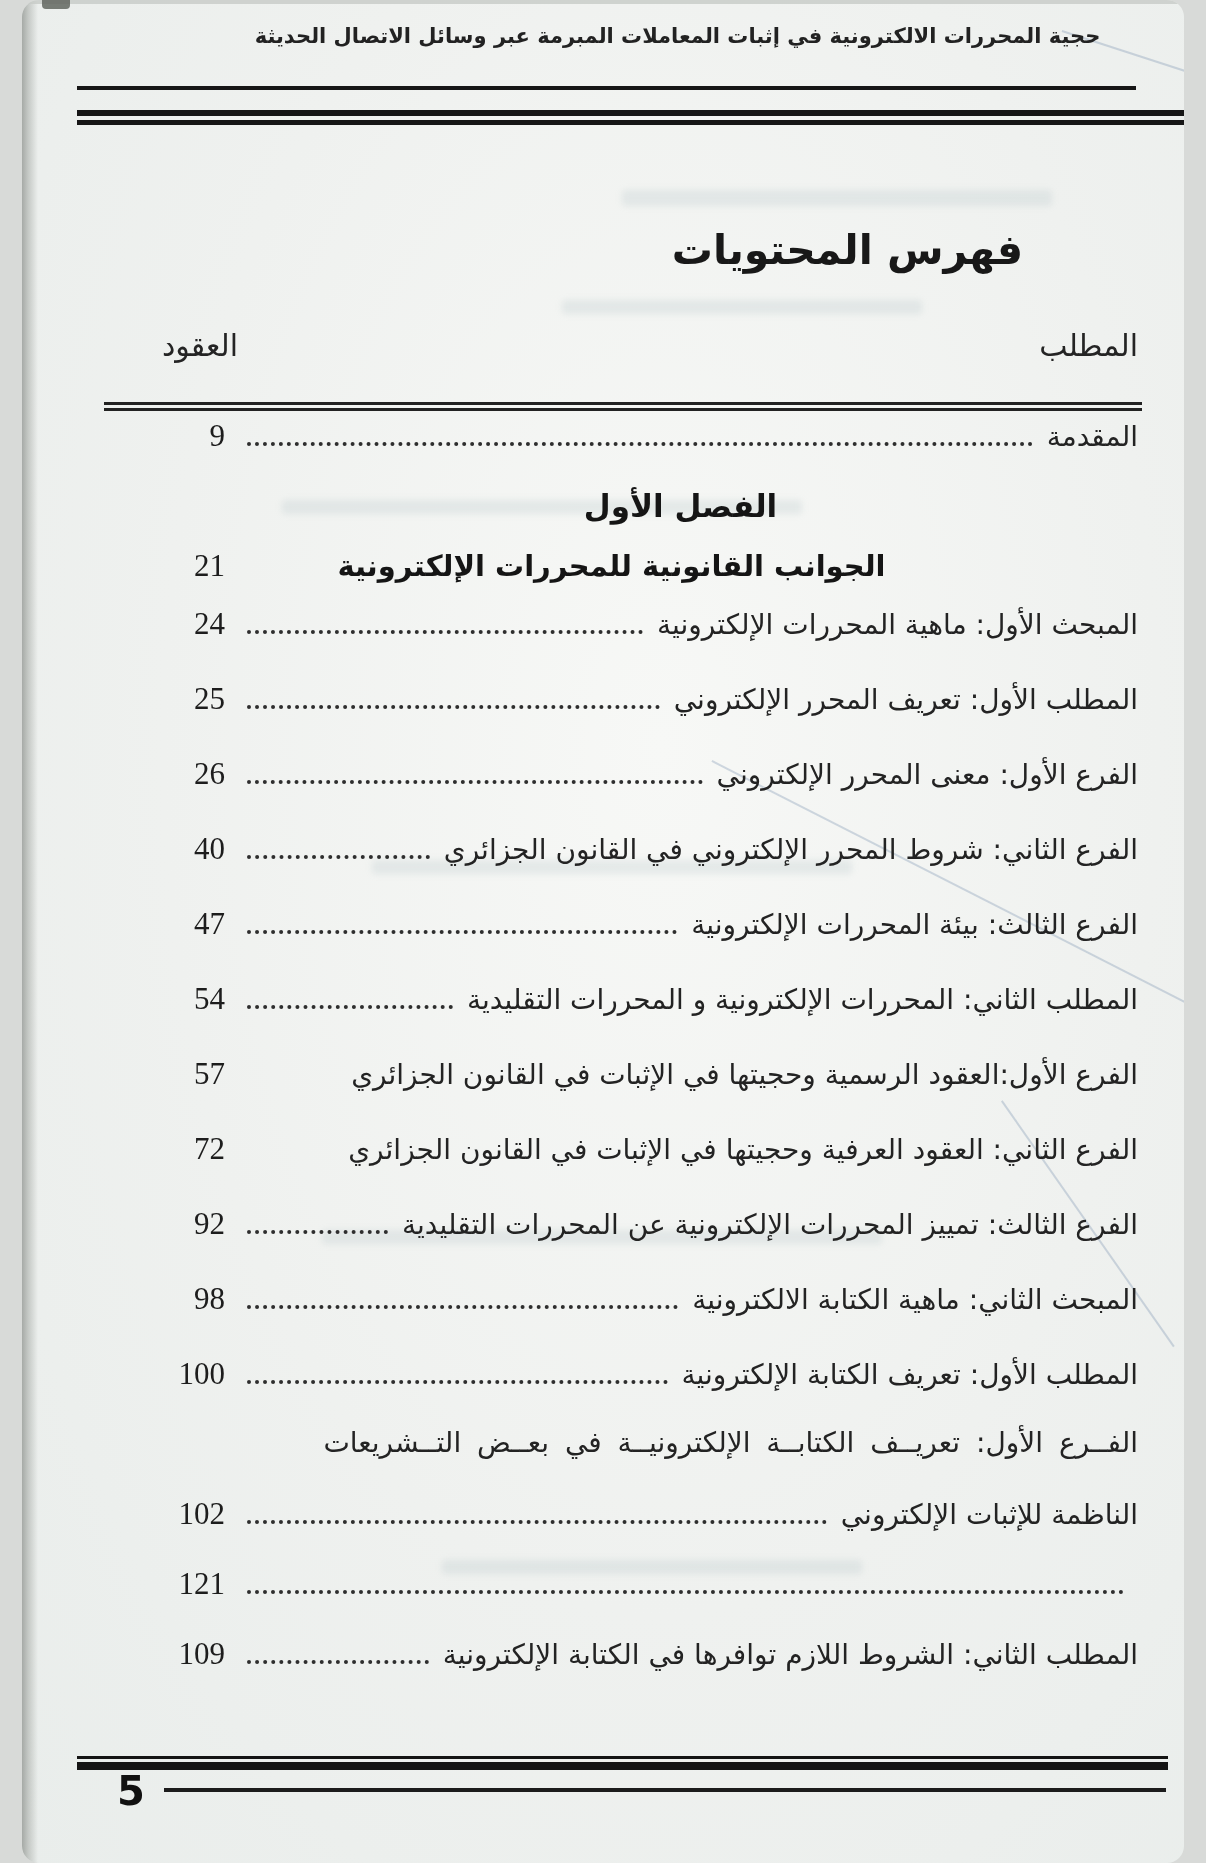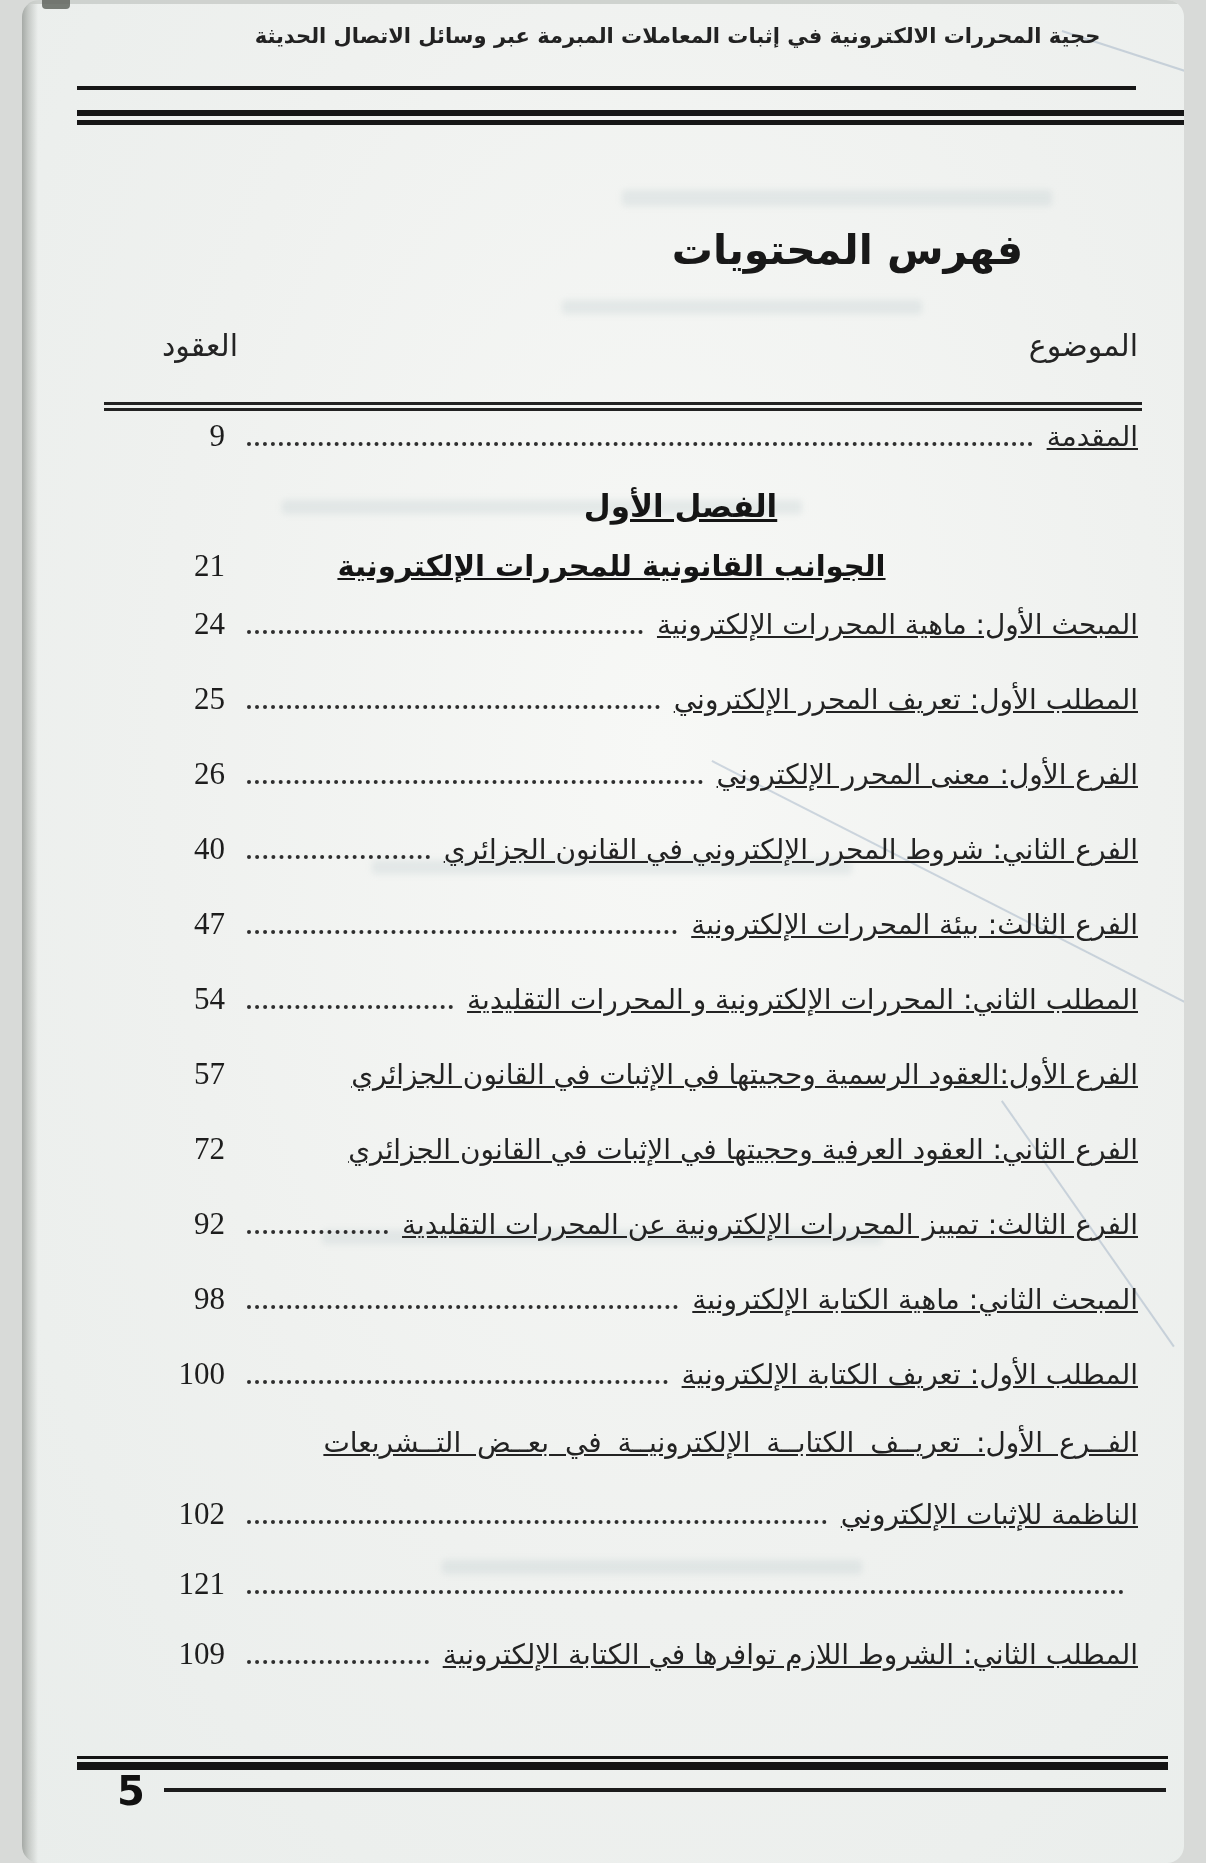--- a/index.html
+++ b/index.html
@@ -58,21 +58,21 @@
   .col-subject{white-space:nowrap;}
   .col-page{white-space:nowrap;padding-left:55px;}
 
   
   #toc-list{position:absolute;top:418px;left:85px;right:46px;}
   .row{display:flex;align-items:baseline;height:75px;font-size:28px;color:#232323;}
   .row.first{height:70px;}
   .row.tight{height:70px;}
   .row.chapter{height:60px;justify-content:center;}
   .row.section{height:58px;}
-  .row .t{white-space:nowrap;text-decoration:underline;}
+  .row .t{white-space:nowrap;}
   .row.chapter .t{font-weight:bold;font-size:31px;transform:translateX(58px);color:#151515;}
   .row.section .t{flex:1;text-align:center;font-weight:bold;font-size:29px;transform:translateX(-70px);color:#151515;}
   .row.wrap .t{word-spacing:7px;}
   .leader{flex:1 1 auto;height:5px;margin:0 14px 0 22px;margin-bottom:-3px;
     border-bottom:4px dotted #2e2e2e;}
   .spacer{flex:1 1 auto;}
   .num{min-width:118px;text-align:right;direction:ltr;
     font-family:"Liberation Serif","DejaVu Serif",serif;font-size:31px;color:#1d1d1d;}
 
   
@@ -100,21 +100,21 @@
   <div class="ghost" style="left:300px;top:1230px;width:560px;height:14px;"></div>
   <div class="ghost" style="left:420px;top:1560px;width:420px;height:14px;"></div>
 
   <div class="running-header">حجية المحررات الالكترونية في إثبات المعاملات المبرمة عبر وسائل الاتصال الحديثة</div>
   <div class="rule rule-a"></div>
   <div class="rule rule-b1"></div>
   <div class="rule rule-b2"></div>
 
   <h1 class="toc-title">فهرس المحتويات</h1>
   <div class="col-heads">
-    <span class="col-subject">الموضوع</span>
+    <span class="col-subject">المطلب</span>
     <span class="col-page">العقود</span>
   </div>
   <div class="head-rule head-rule-1"></div>
   <div class="head-rule head-rule-2"></div>
 
   <div id="toc-list">
       <div class="row entry first">
         <span class="t">المقدمة</span>
         <span class="leader"></span>
         <span class="num">9</span>
@@ -165,21 +165,21 @@
         <span class="t">الفرع الثاني: العقود العرفية وحجيتها في الإثبات في القانون الجزائري</span>
         <span class="spacer"></span>
         <span class="num">72</span>
       </div>
       <div class="row entry">
         <span class="t">الفرع الثالث: تمييز المحررات الإلكترونية عن المحررات التقليدية</span>
         <span class="leader"></span>
         <span class="num">92</span>
       </div>
       <div class="row entry">
-        <span class="t">المبحث الثاني: ماهية الكتابة الإلكترونية</span>
+        <span class="t">المبحث الثاني: ماهية الكتابة الالكترونية</span>
         <span class="leader"></span>
         <span class="num">98</span>
       </div>
       <div class="row entry tight">
         <span class="t">المطلب الأول: تعريف الكتابة الإلكترونية</span>
         <span class="leader"></span>
         <span class="num">100</span>
       </div>
       <div class="row wrap tight">
         <span class="t">الفــرع الأول: تعريــف الكتابــة الإلكترونيــة في بعــض التــشريعات</span>

